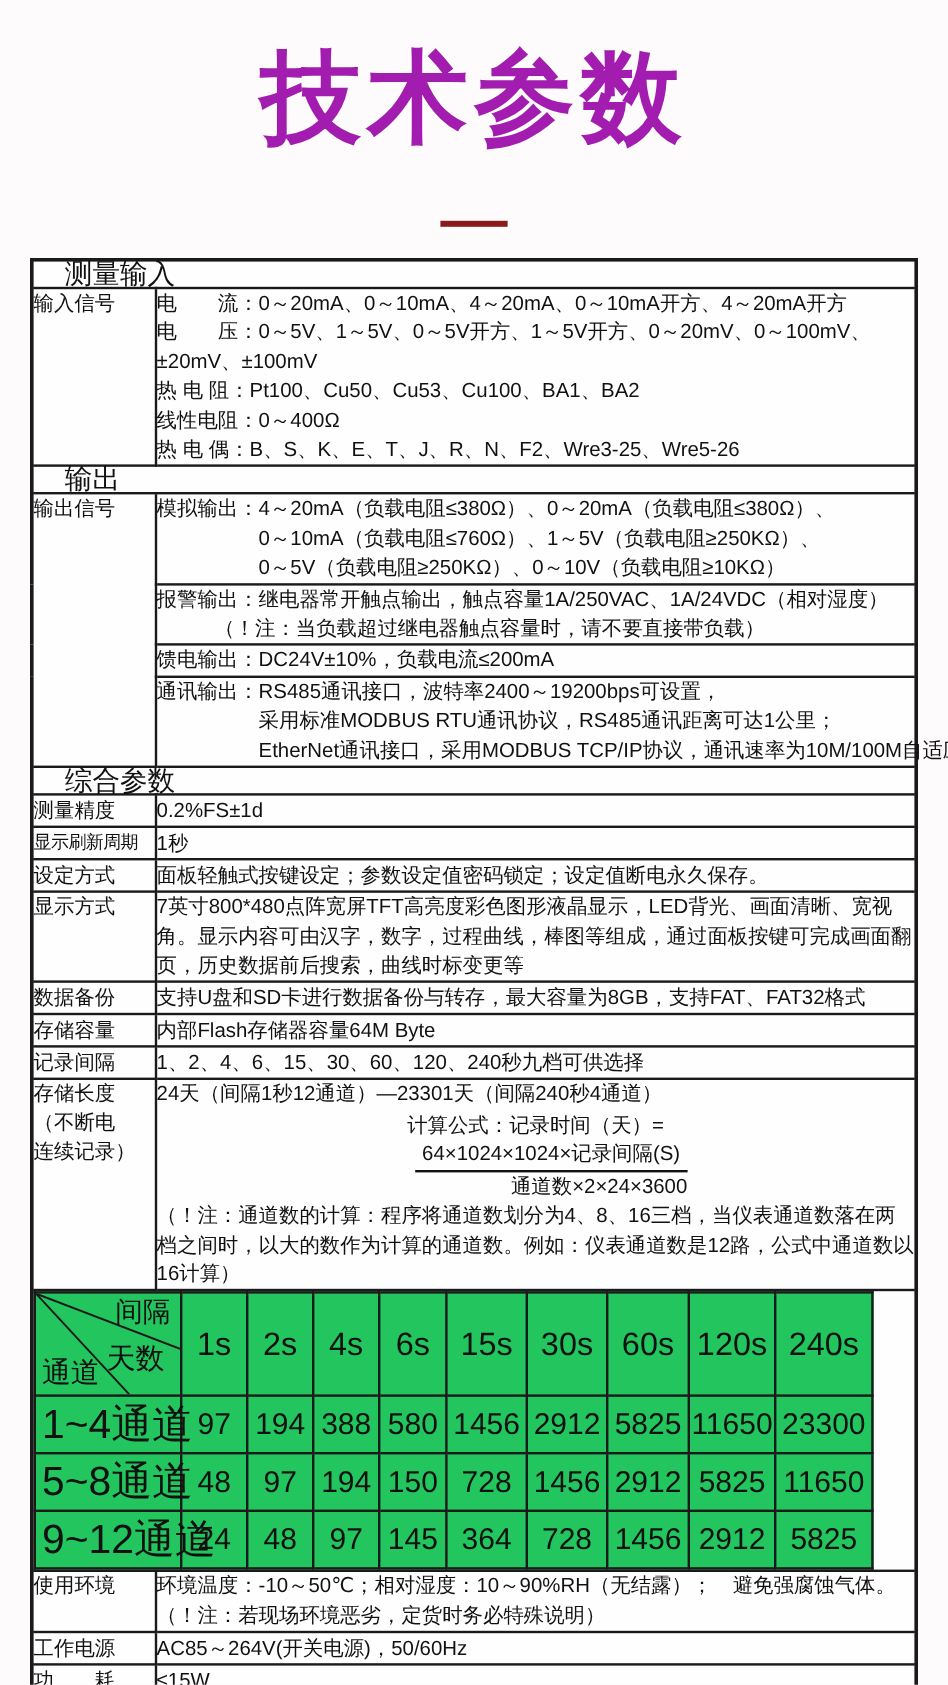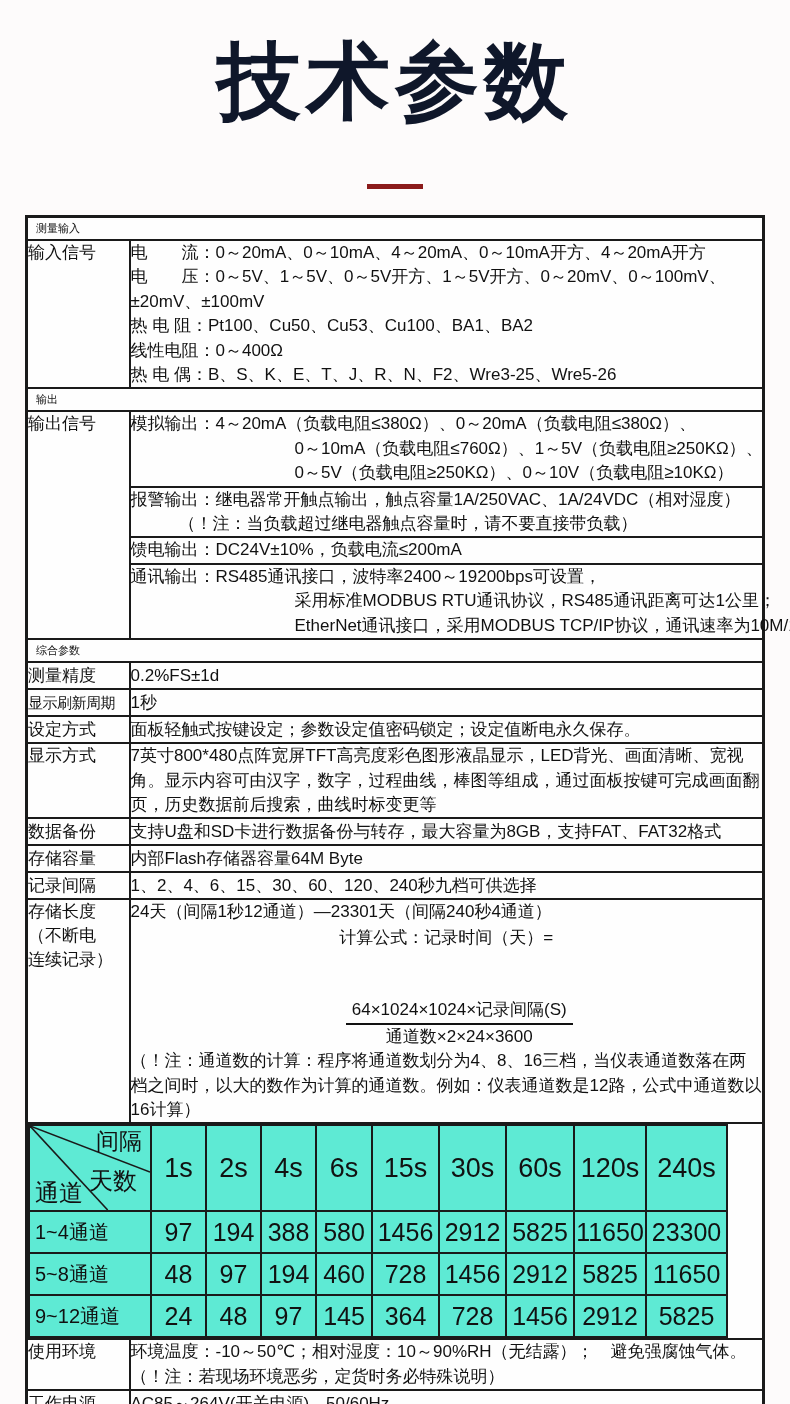--- a/index.html
+++ b/index.html
@@ -3,67 +3,67 @@
 <meta charset="utf-8">
 <style>
   html,body{margin:0;padding:0;}
   body{
     width:790px;height:1404px;overflow:hidden;
     background:#fdfbfb;color:#111;
     font-family:"Liberation Sans","DejaVu Sans",sans-serif;
   }
   .page-title{
     margin:34px 0 0;text-align:center;
-    font-size:84px;line-height:94px;font-weight:900;letter-spacing:5px;color:#0f172a;
+    font-size:84px;line-height:94px;font-weight:900;letter-spacing:5px;color:#a21caf;
   }
   .accent-dash{width:56px;height:5px;background:#8b1b1b;margin:56px auto 0;}
   
   table.spec{
     border-collapse:collapse;table-layout:fixed;
     width:740px;margin:26px auto 0;background:#fefefe;
     border:3px solid #1a1a1a;
   }
   table.spec td{
     border:2px solid #1a1a1a;
     font-size:17px;vertical-align:top;padding:0;
     word-break:break-all;
   }
   col.c1{width:103px;}
   td.lbl{padding:1px 2px 0 8px;line-height:24px;}
   td.lbl.sm{font-size:15px;letter-spacing:-0.5px;}
-  tr.sec td{height:21px;line-height:21px;padding-left:8px;font-size:11px;}
+  tr.sec td{height:21px;line-height:21px;padding-left:26px;font-size:23px;}
   td.val{padding:1px 2px 0 9px;}
   .ln{line-height:24.4px;white-space:nowrap;}
   .wrap{line-height:24.4px;}
-  .ind85{padding-left:116px;margin-left:48px;}
+  .ind85{padding-left:85px;}
   .ind30{padding-left:48px;}
   tr.single td{height:25px;line-height:25px;}
   
   .formula{display:flex;align-items:center;margin:1px 0 0;flex-direction:column;}
   .formula .flabel{line-height:24.4px;white-space:nowrap;}
-  .fraction{display:inline-block;text-align:center;margin-left:26px;margin-top:48px;}
+  .fraction{display:inline-block;text-align:right;margin-left:26px;}
   .fraction .num{display:block;line-height:24px;padding:0 6px 1px;border-bottom:2px solid #111;white-space:nowrap;}
   .fraction .den{display:block;line-height:24px;white-space:nowrap;}
   
   td.storage-cell{padding:14px 0 16px 20px;}
   table.storage{
     border-collapse:collapse;table-layout:fixed;width:698px;
-    border:2px solid #c4b5fd;background:#5eead4;
+    border:2px solid #c4b5fd;background:#22c55e;
   }
   table.storage td{
     border:2px solid #1a1a1a;text-align:center;vertical-align:middle;
     font-size:25px;height:40px;padding:0;white-space:nowrap;
   }
   table.storage tr.shead td{height:84px;font-size:27px;}
   table.storage td.corner{position:relative;padding:0;}
   .corner svg{position:absolute;left:0;top:0;width:100%;height:100%;}
   .corner .c-top{position:absolute;top:3px;right:8px;font-size:23px;line-height:25px;}
   .corner .c-mid{position:absolute;top:42px;right:13px;font-size:24px;line-height:26px;}
   .corner .c-bot{position:absolute;bottom:4px;left:5px;font-size:24px;line-height:26px;}
-  table.storage td.rlbl{text-align:left;padding-left:5px;font-size:20px;}
+  table.storage td.rlbl{text-align:left;padding-left:5px;font-size:34px;}
 </style>
 </head>
 <body>
 
 <div>
   <h1 class="page-title">技术参数</h1>
   <div class="accent-dash"></div>
 
   <table class="spec">
     <colgroup>
@@ -219,21 +219,21 @@
             <td>2912</td>
             <td>5825</td>
             <td>11650</td>
             <td>23300</td>
           </tr>
           <tr>
             <td class="rlbl">5~8通道</td>
             <td>48</td>
             <td>97</td>
             <td>194</td>
-            <td>460</td>
+            <td>150</td>
             <td>728</td>
             <td>1456</td>
             <td>2912</td>
             <td>5825</td>
             <td>11650</td>
           </tr>
           <tr>
             <td class="rlbl">9~12通道</td>
             <td>24</td>
             <td>48</td>

